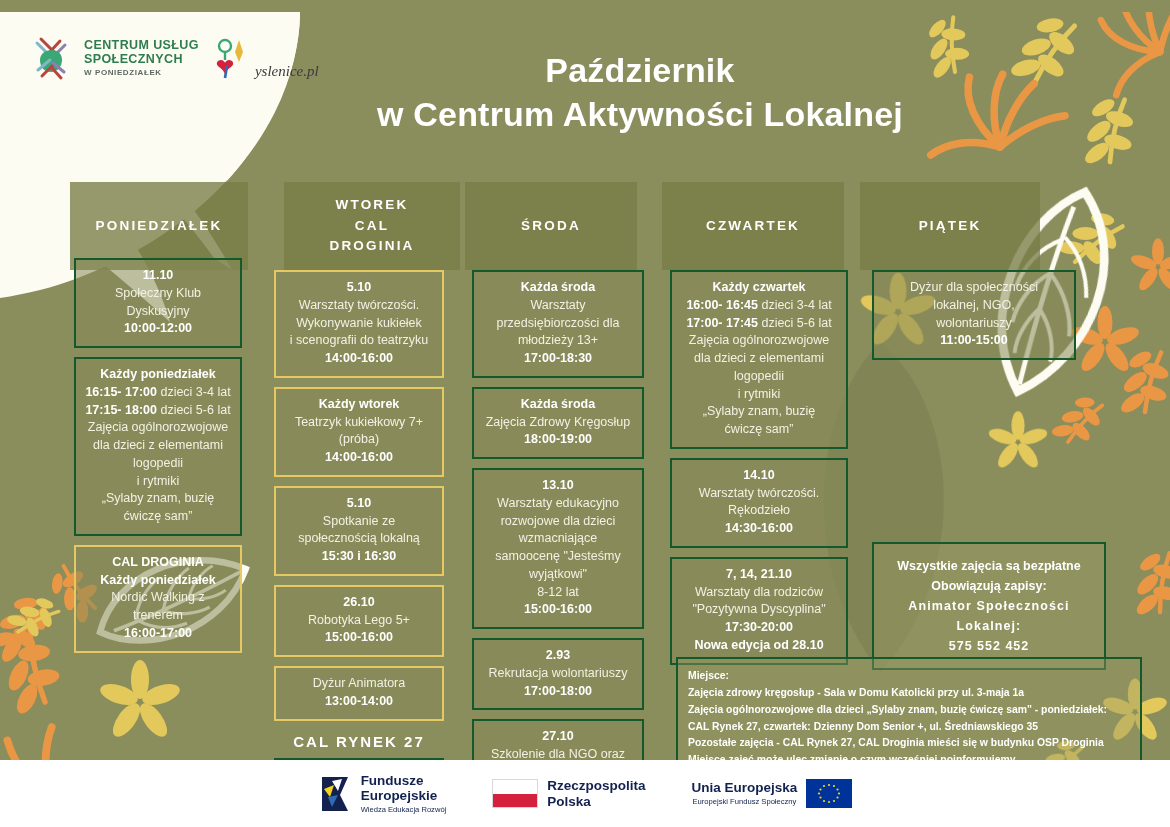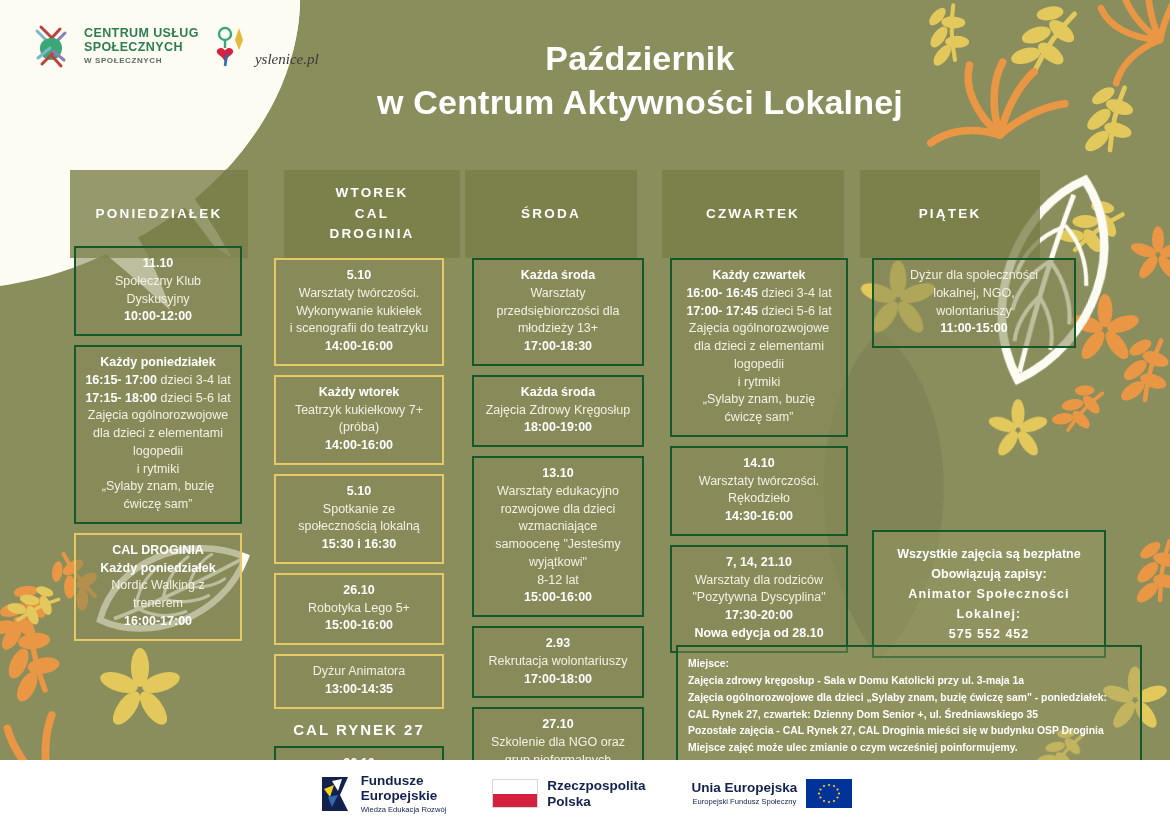--- a/index.html
+++ b/index.html
@@ -2,21 +2,21 @@
 <html lang="pl"><head>
 <meta charset="utf-8">
 <style>
   html,body{margin:0;padding:0;}
   body{
     width:1170px;height:827px;overflow:hidden;
     background:#8a8d5c;
     font-family:"Liberation Sans", sans-serif;
     position:relative;
   }
-  .poster{position:absolute;inset:0;background:#8a8d5c;overflow:hidden;}
+  .poster{position:absolute;inset:0;background:#8a8d5c;overflow:hidden;margin-top:12px;}
 
   
   .deco{position:absolute;inset:0;pointer-events:none;z-index:0;}
   .deco svg{position:absolute;}
 
   
   .white-shape{position:absolute;z-index:1;pointer-events:none;}
 
   
   .header{position:absolute;left:0;top:0;width:1170px;height:160px;z-index:5;}
@@ -204,21 +204,21 @@
           <path d="M35,11 L22,24" stroke="#8e7fb3" stroke-width="3" stroke-linecap="round"></path>
           <path d="M22,16 C28,16 32,20 32,26 C32,33 27,38 21,38 C14,38 10,33 10,26 C10,20 15,16 22,16 Z" fill="#3ba776"></path>
           <path d="M8,36 L20,26" stroke="#7eb8c6" stroke-width="3" stroke-linecap="round"></path>
           <path d="M12,42 L23,31" stroke="#b9443f" stroke-width="3" stroke-linecap="round"></path>
           <path d="M34,38 L23,29" stroke="#8e7fb3" stroke-width="3" stroke-linecap="round"></path>
           <path d="M31,44 L22,34" stroke="#b9443f" stroke-width="3" stroke-linecap="round"></path>
         </svg>
         <div class="logo-cus-txt">
           <div class="l1"><span>CENTRUM USŁUG</span></div>
           <div class="l1"><span>SPOŁECZNYCH</span></div>
-          <div class="l2"><span>W SPOŁECZNYCH</span></div>
+          <div class="l2"><span>W PONIEDZIAŁEK</span></div>
         </div>
       </div>
       <div class="logo-mysl">
         <svg width="44" height="44" viewBox="0 0 44 44">
           <circle cx="12" cy="10" r="6" fill="none" stroke="#3ba776" stroke-width="2.4"></circle>
           <path d="M12,16 L12,24" stroke="#3ba776" stroke-width="2.4"></path>
           <path d="M26,4 L30,16 L26,26 L22,16 Z" fill="#e8b83c"></path>
           <path d="M8,24 C4,24 2,28 6,31 C9,33 12,36 12,39 C12,36 15,33 18,31 C22,28 20,24 16,24 C14,24 12,26 12,27 C12,26 10,24 8,24 Z" fill="#d4213d"></path>
           <path d="M14,30 L12,42" stroke="#2f6ab3" stroke-width="2.6" fill="none"></path>
         </svg>
@@ -299,21 +299,21 @@
         <div class="line">społecznością lokalną</div>
         <div class="line"><b>15:30 i 16:30</b></div>
       </div>
       <div class="card yellow">
         <div class="line"><b>26.10</b></div>
         <div class="line">Robotyka Lego 5+</div>
         <div class="line"><b>15:00-16:00</b></div>
       </div>
       <div class="card yellow">
         <div class="line">Dyżur Animatora</div>
-        <div class="line"><b>13:00-14:35</b></div>
+        <div class="line"><b>13:00-14:00</b></div>
       </div>
       <div class="subhead">CAL RYNEK 27</div>
       <div class="card">
         <div class="line"><b>26.10</b></div>
         <div class="line">Warsztaty Strefa Kobiet</div>
         <div class="line"><b>18:00-20:00</b></div>
       </div>
     </div>
 
   <div class="col" style="left:472px;top:258px;width:172px;">

